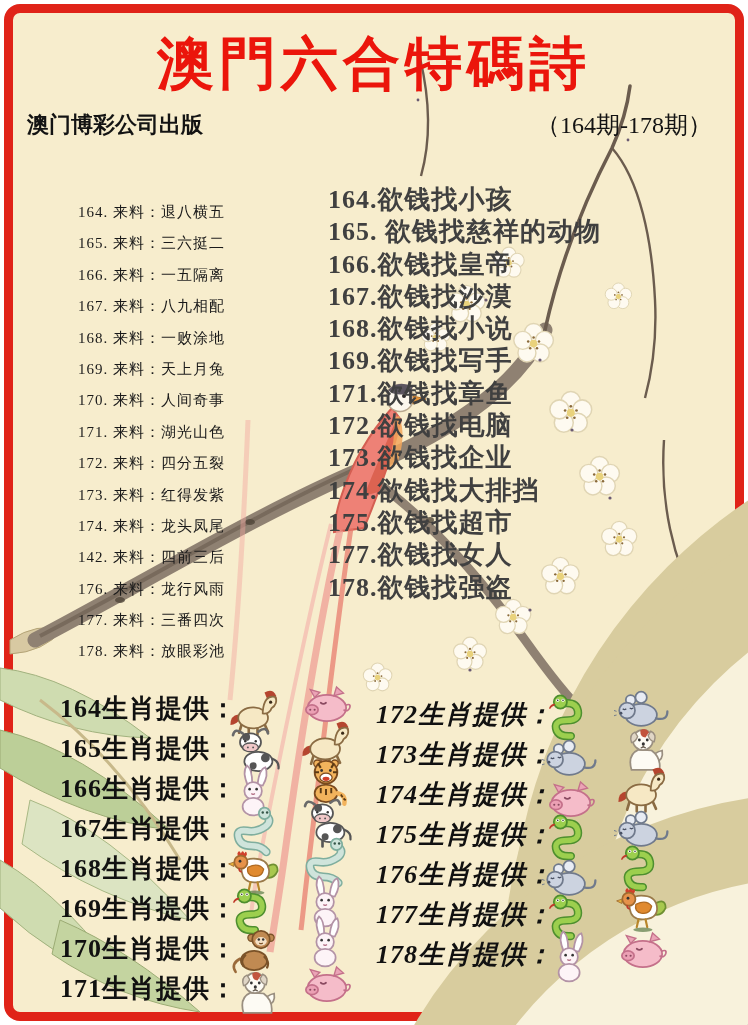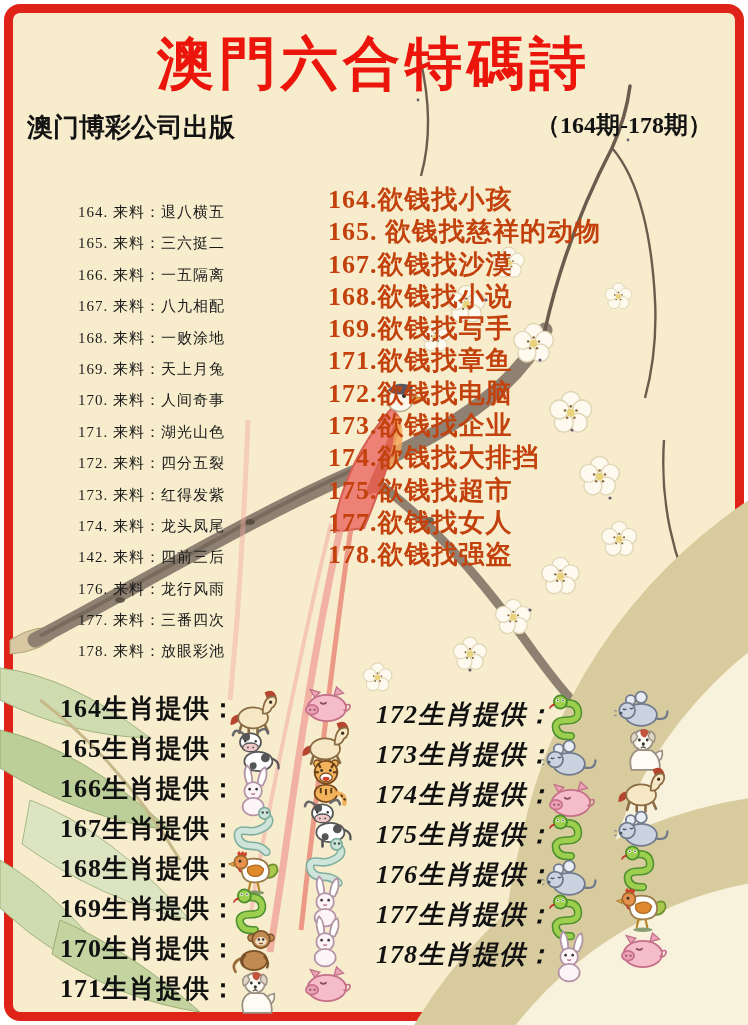--- a/index.html
+++ b/index.html
@@ -6,27 +6,27 @@
   html,body{margin:0;padding:0;}
   body{width:748px;height:1025px;position:relative;overflow:hidden;background:#ffffff;
        font-family:"Liberation Serif","DejaVu Serif",serif;}
   .frame{position:absolute;left:4px;top:4px;width:722px;height:999px;
          background:#f7edcd;border:9px solid #e02318;border-radius:16px;}
   .decor{position:absolute;left:0;top:0;width:748px;height:1025px;pointer-events:none;}
   .layer{position:absolute;left:0;top:0;width:748px;height:1025px;}
 
   .title{position:absolute;left:0;top:26px;width:100%;text-align:center;
          font-size:57px;font-weight:bold;color:#eb150b;letter-spacing:5px;white-space:nowrap;}
-  .publisher{position:absolute;left:27px;top:110px;font-size:26px;font-weight:900;color:#131313;
+  .publisher{position:absolute;left:27px;top:110px;font-size:22px;font-weight:900;color:#131313;
          font-family:"Liberation Sans","DejaVu Sans",sans-serif;white-space:nowrap;}
-  .period{position:absolute;left:536px;top:109px;font-size:24px;font-weight:bold;color:#131313;white-space:nowrap;}
+  .period{position:absolute;left:536px;top:109px;font-size:24px;font-weight:normal;color:#131313;white-space:nowrap;}
 
   .plist{position:absolute;left:78px;top:197px;font-size:15px;color:#1a1a1a;}
   .plist .row{height:31.4px;line-height:31.4px;white-space:nowrap;letter-spacing:1px;}
-  .qlist{position:absolute;left:328px;top:184px;font-size:26px;font-weight:bold;color:#c2410c;}
+  .qlist{position:absolute;left:328px;top:184px;font-size:26px;font-weight:bold;color:#404040;}
   .qlist .row{height:32.3px;line-height:32.3px;white-space:nowrap;letter-spacing:1px;}
 
   .zcol{position:absolute;}
   .zleft{left:60px;top:688px;}
   .zright{left:376px;top:694px;font-style:italic;}
   .zrow{height:40px;display:flex;align-items:center;}
   .zlab{font-size:26px;font-weight:bold;color:#111;letter-spacing:1px;white-space:nowrap;width:162px;flex:none;}
   .ai{width:56px;height:56px;flex:none;margin-left:4px;transform:translateY(2px);}
   .ai.a2{margin-left:16px;transform:translateY(-7px);}
   .ai svg{width:100%;height:100%;display:block;}
@@ -288,20 +288,21 @@
     <div class="row">174. 来料：龙头凤尾</div>
     <div class="row">142. 来料：四前三后</div>
     <div class="row">176. 来料：龙行风雨</div>
     <div class="row">177. 来料：三番四次</div>
     <div class="row">178. 来料：放眼彩池</div>
   </div>
 
   <div class="qlist">
     <div class="row">164.欲钱找小孩</div>
     <div class="row">165. 欲钱找慈祥的动物</div>
+    <div class="row">166.欲钱找皇帝</div>
     <div class="row">167.欲钱找沙漠</div>
     <div class="row">168.欲钱找小说</div>
     <div class="row">169.欲钱找写手</div>
     <div class="row">171.欲钱找章鱼</div>
     <div class="row">172.欲钱找电脑</div>
     <div class="row">173.欲钱找企业</div>
     <div class="row">174.欲钱找大排挡</div>
     <div class="row">175.欲钱找超市</div>
     <div class="row">177.欲钱找女人</div>
     <div class="row">178.欲钱找强盗</div>

